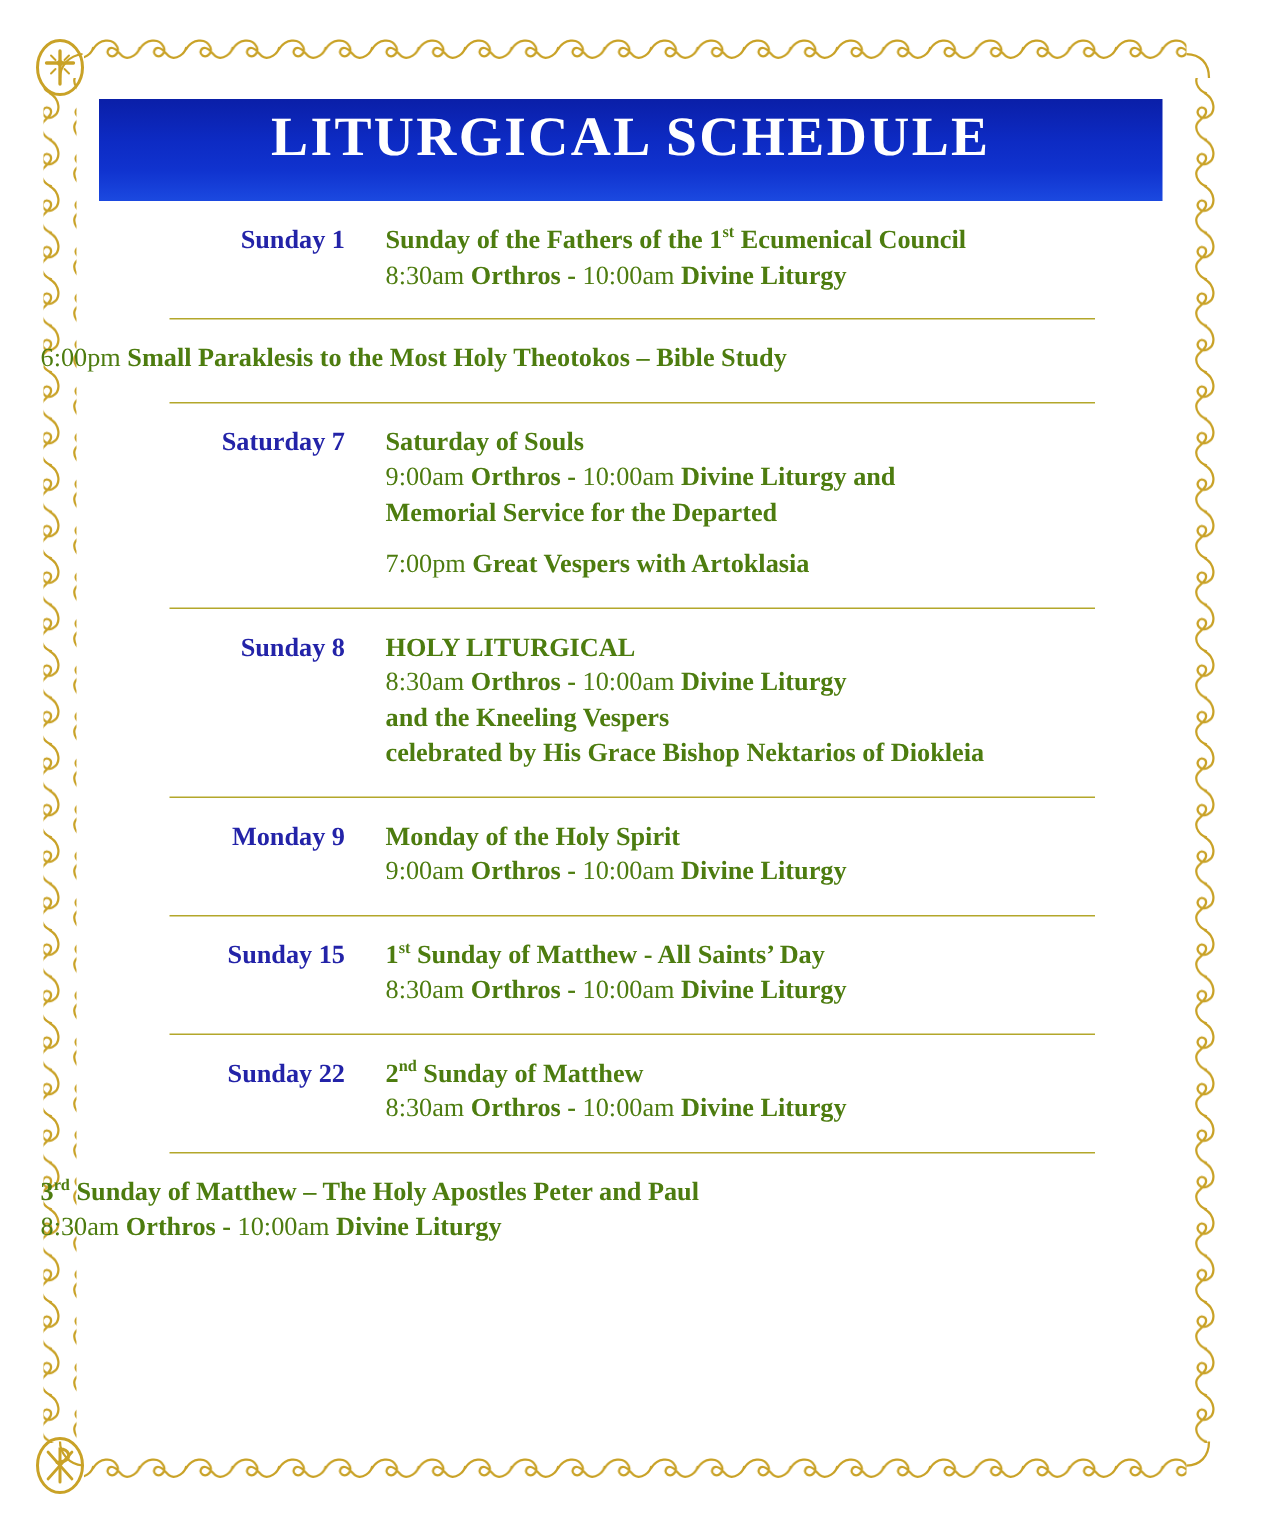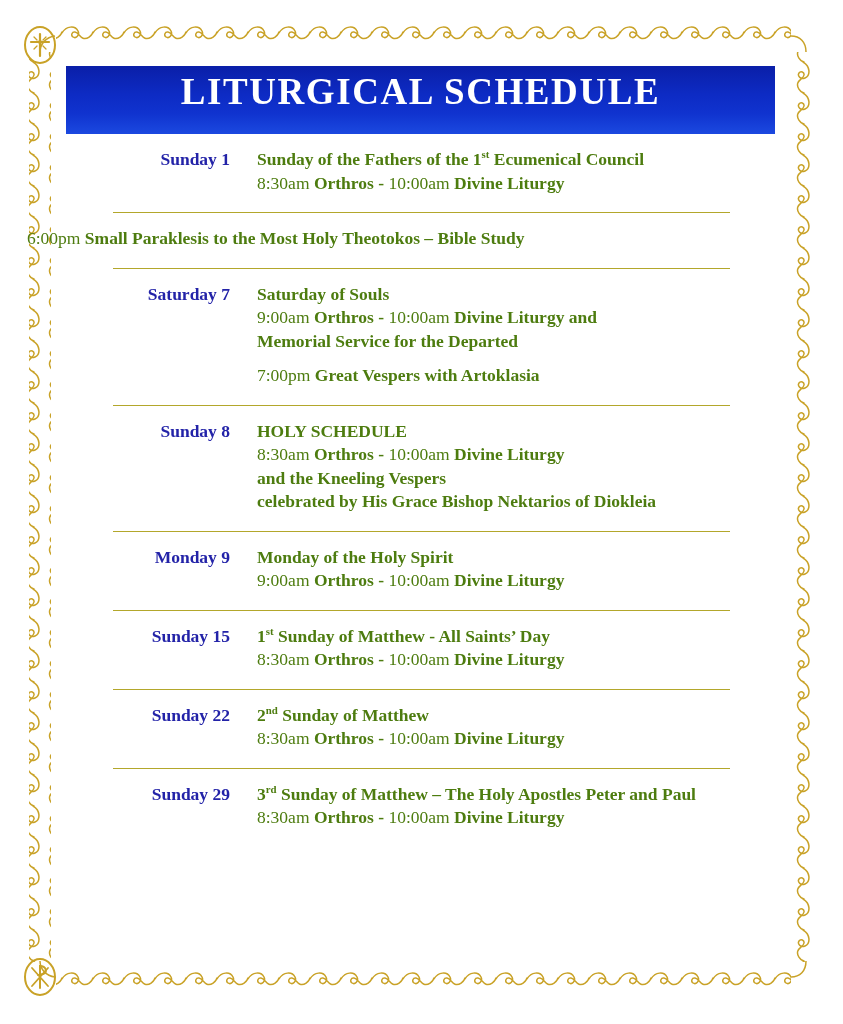--- a/index.html
+++ b/index.html
@@ -190,21 +190,21 @@
           <div class="line"><span>Saturday of Souls</span></div>
           <div class="line"><span class="time">9:00am </span><span>Orthros - </span><span class="time">10:00am </span><span>Divine Liturgy and</span></div>
           <div class="line"><span>Memorial Service for the Departed</span></div>
           <div class="line spaced"><span class="time">7:00pm </span><span>Great Vespers with Artoklasia</span></div>
         </div>
       </div>
       <div class="divider d1"></div>
       <div class="entry">
         <div class="entry-date">Sunday  8</div>
         <div class="entry-body">
-          <div class="line"><span>HOLY SCHEDULE</span></div>
+          <div class="line"><span>HOLY LITURGICAL</span></div>
           <div class="line"><span class="time">8:30am </span><span>Orthros - </span><span class="time">10:00am </span><span>Divine Liturgy</span></div>
           <div class="line"><span>and the Kneeling Vespers</span></div>
           <div class="line"><span>celebrated by His Grace Bishop Nektarios of Diokleia</span></div>
         </div>
       </div>
       <div class="divider d1"></div>
       <div class="entry">
         <div class="entry-date">Monday  9</div>
         <div class="entry-body">
           <div class="line"><span>Monday of the Holy Spirit</span></div>
@@ -222,21 +222,20 @@
       <div class="divider d1"></div>
       <div class="entry">
         <div class="entry-date">Sunday  22</div>
         <div class="entry-body">
           <div class="line"><span>2</span><sup>nd</sup><span> Sunday of Matthew</span></div>
           <div class="line"><span class="time">8:30am </span><span>Orthros - </span><span class="time">10:00am </span><span>Divine Liturgy</span></div>
         </div>
       </div>
       <div class="divider d1"></div>
       <div class="entry">
-        <div class="entry-date">Sunday  29</div>
         <div class="entry-body">
           <div class="line"><span>3</span><sup>rd</sup><span> Sunday of Matthew – The Holy Apostles Peter and Paul</span></div>
           <div class="line"><span class="time">8:30am </span><span>Orthros - </span><span class="time">10:00am </span><span>Divine Liturgy</span></div>
         </div>
       </div>
     </div>
 
 </div>
 
 </body></html>

